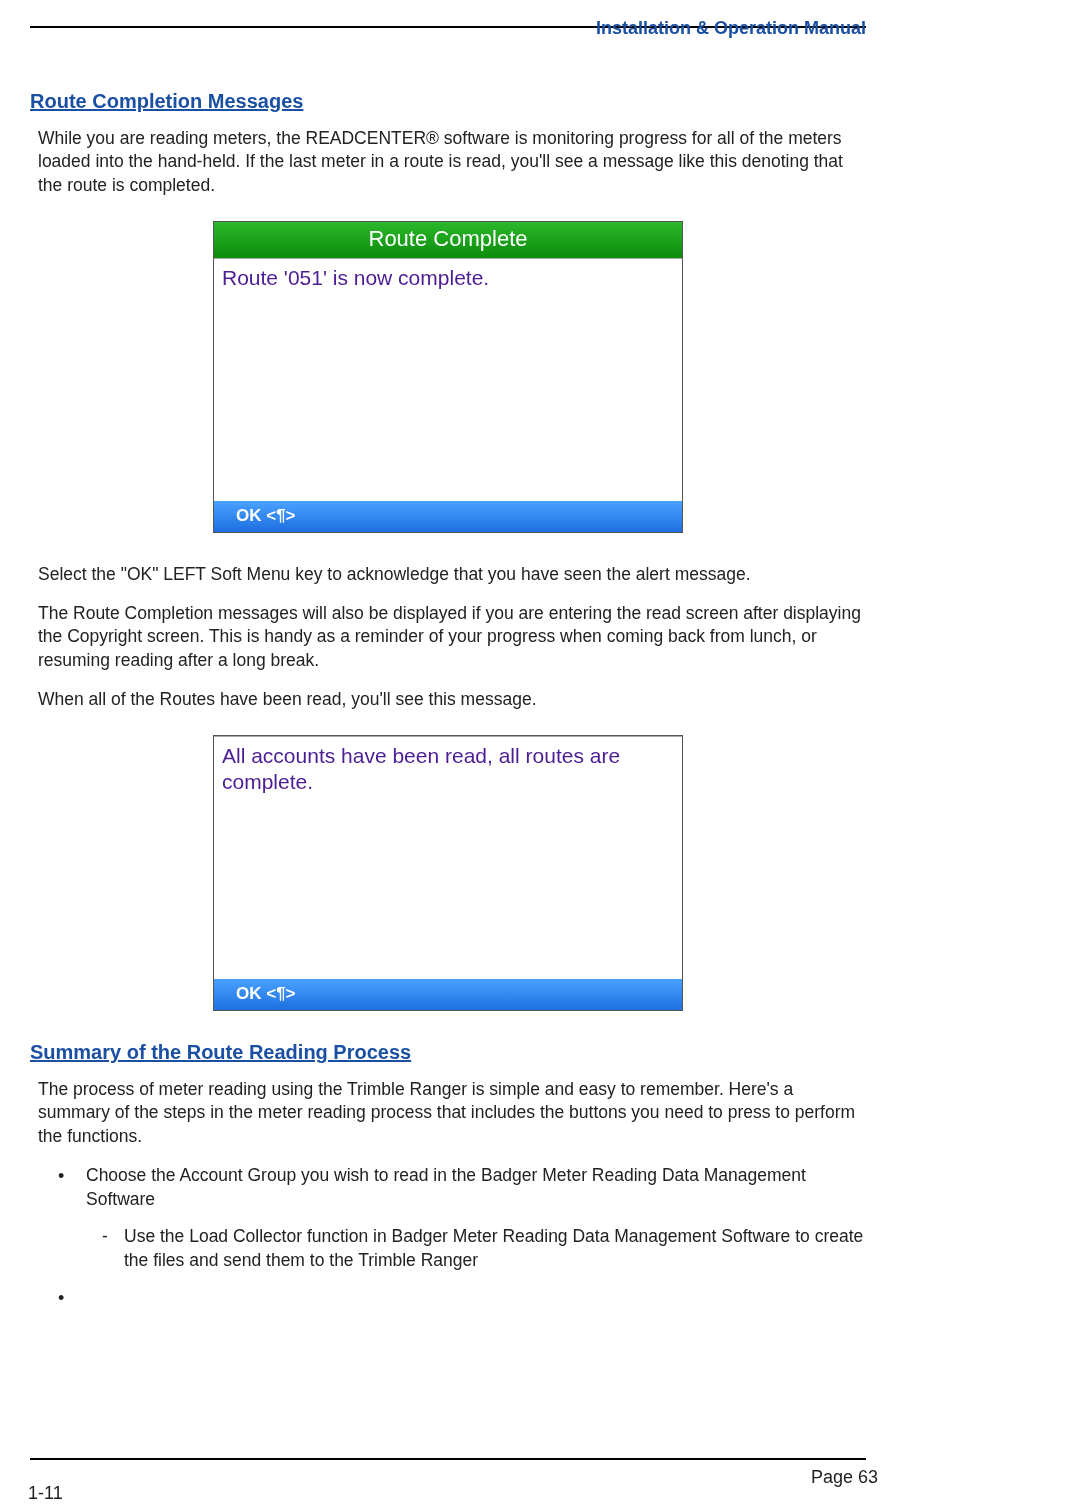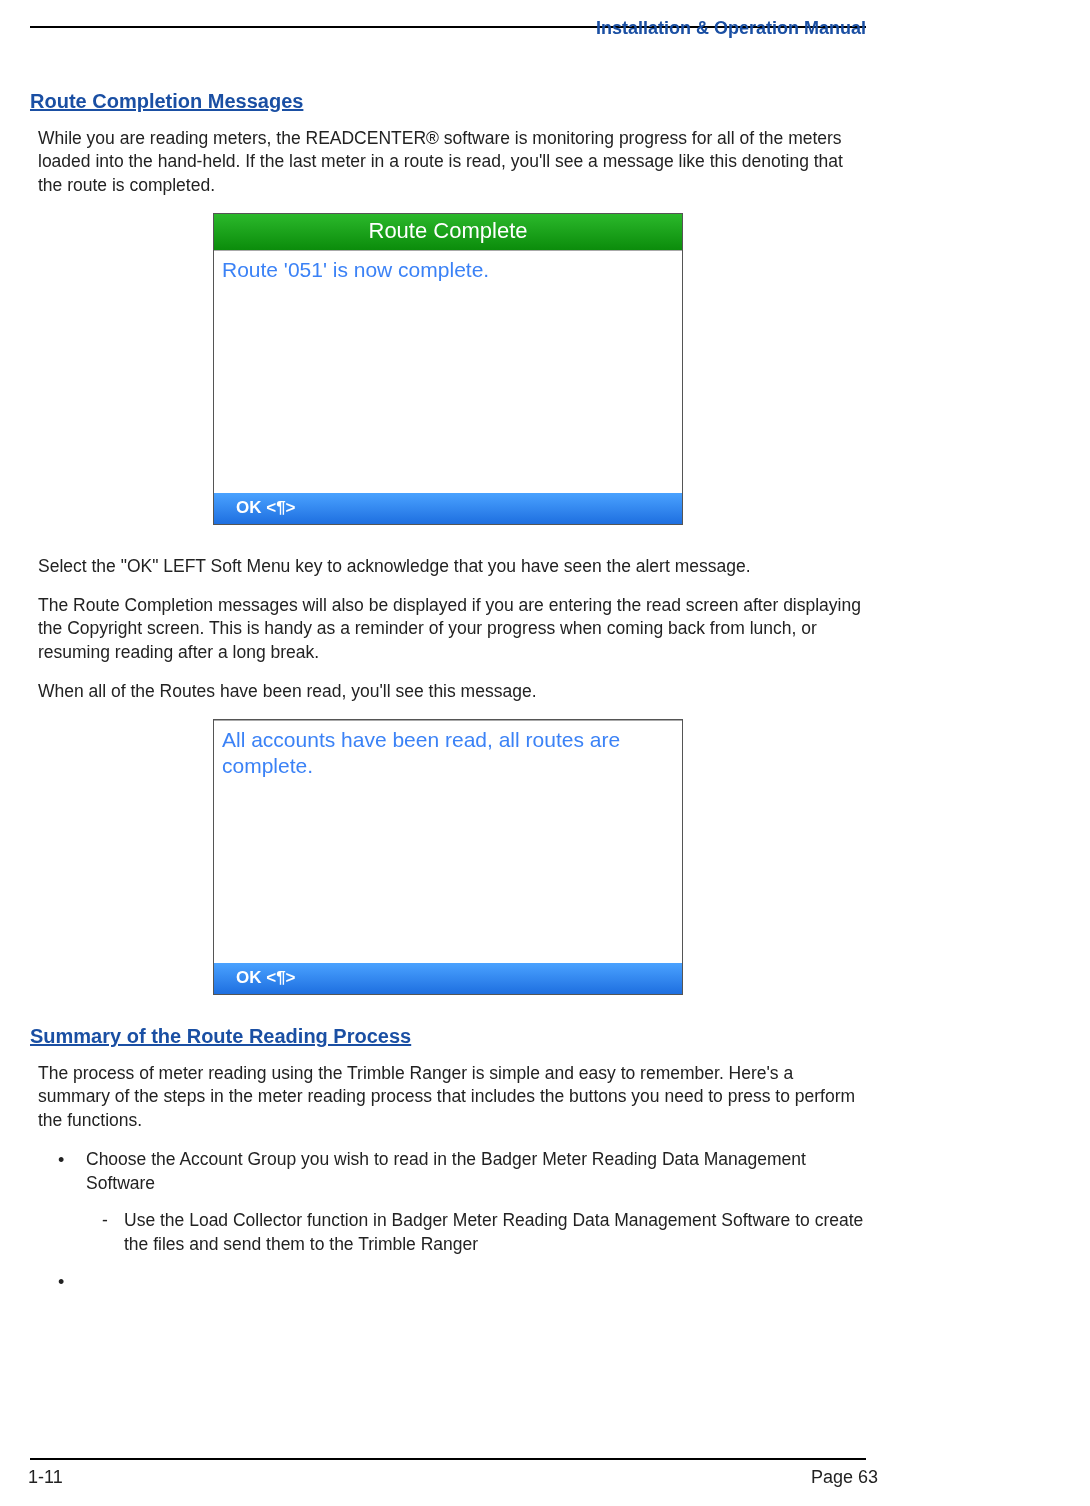--- a/index.html
+++ b/index.html
@@ -40,41 +40,41 @@
     text-decoration: underline;
   }
   p.body {
     font-size: 17.5px;
     line-height: 1.33;
     margin: 0 0 16px 8px;
     color: #222;
   }
   .dialog-wrap {
     width: 470px;
-    margin: 8px auto 30px auto;
+    margin: 24px auto 30px auto;
   }
   .dialog {
     border: 1px solid #555;
     background: #fff;
     width: 100%;
     box-sizing: border-box;
   }
   .dialog-title {
     background: #0f9a17;
     background: linear-gradient(#2bb82b,#0b8c0b);
     color: #fff;
     font-family: Arial, sans-serif;
     font-size: 22px;
     text-align: center;
     padding: 4px 0 6px 0;
   }
   .dialog-body {
     font-family: Arial, sans-serif;
     font-size: 21px;
-    color: #3b82f6;
+    color: #4c1d95;
     padding: 6px 8px;
     height: 230px;
     line-height: 1.25;
     border-top: 1px solid #aaa;
   }
   .dialog-footer {
     background: linear-gradient(#4aa2ff,#1e6fe0);
     color: #fff;
     font-family: Arial, sans-serif;
     font-size: 17px;
@@ -120,21 +120,21 @@
   .bottom-rule {
     position: absolute;
     left: 30px;
     right: 30px;
     bottom: 46px;
     border-top: 2px solid #000;
   }
   .footer-left {
     position: absolute;
     left: 28px;
-    bottom: 18px;
+    bottom: 2px;
     font-size: 18px;
     color: #222;
   }
   .footer-right {
     position: absolute;
     right: 18px;
     bottom: 18px;
     font-size: 18px;
     color: #222;
   }

